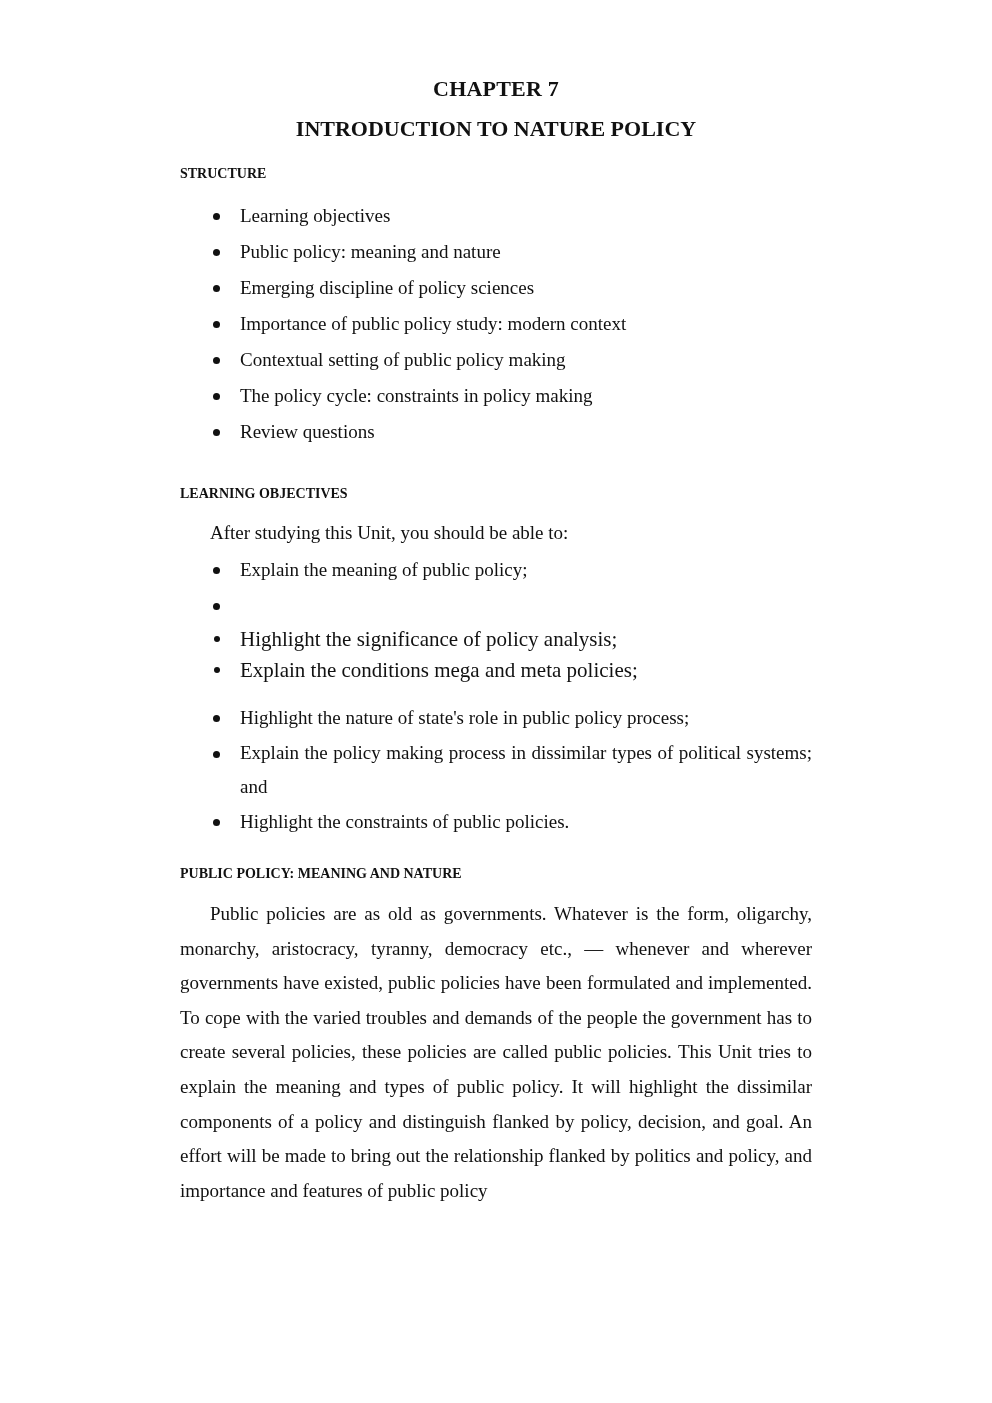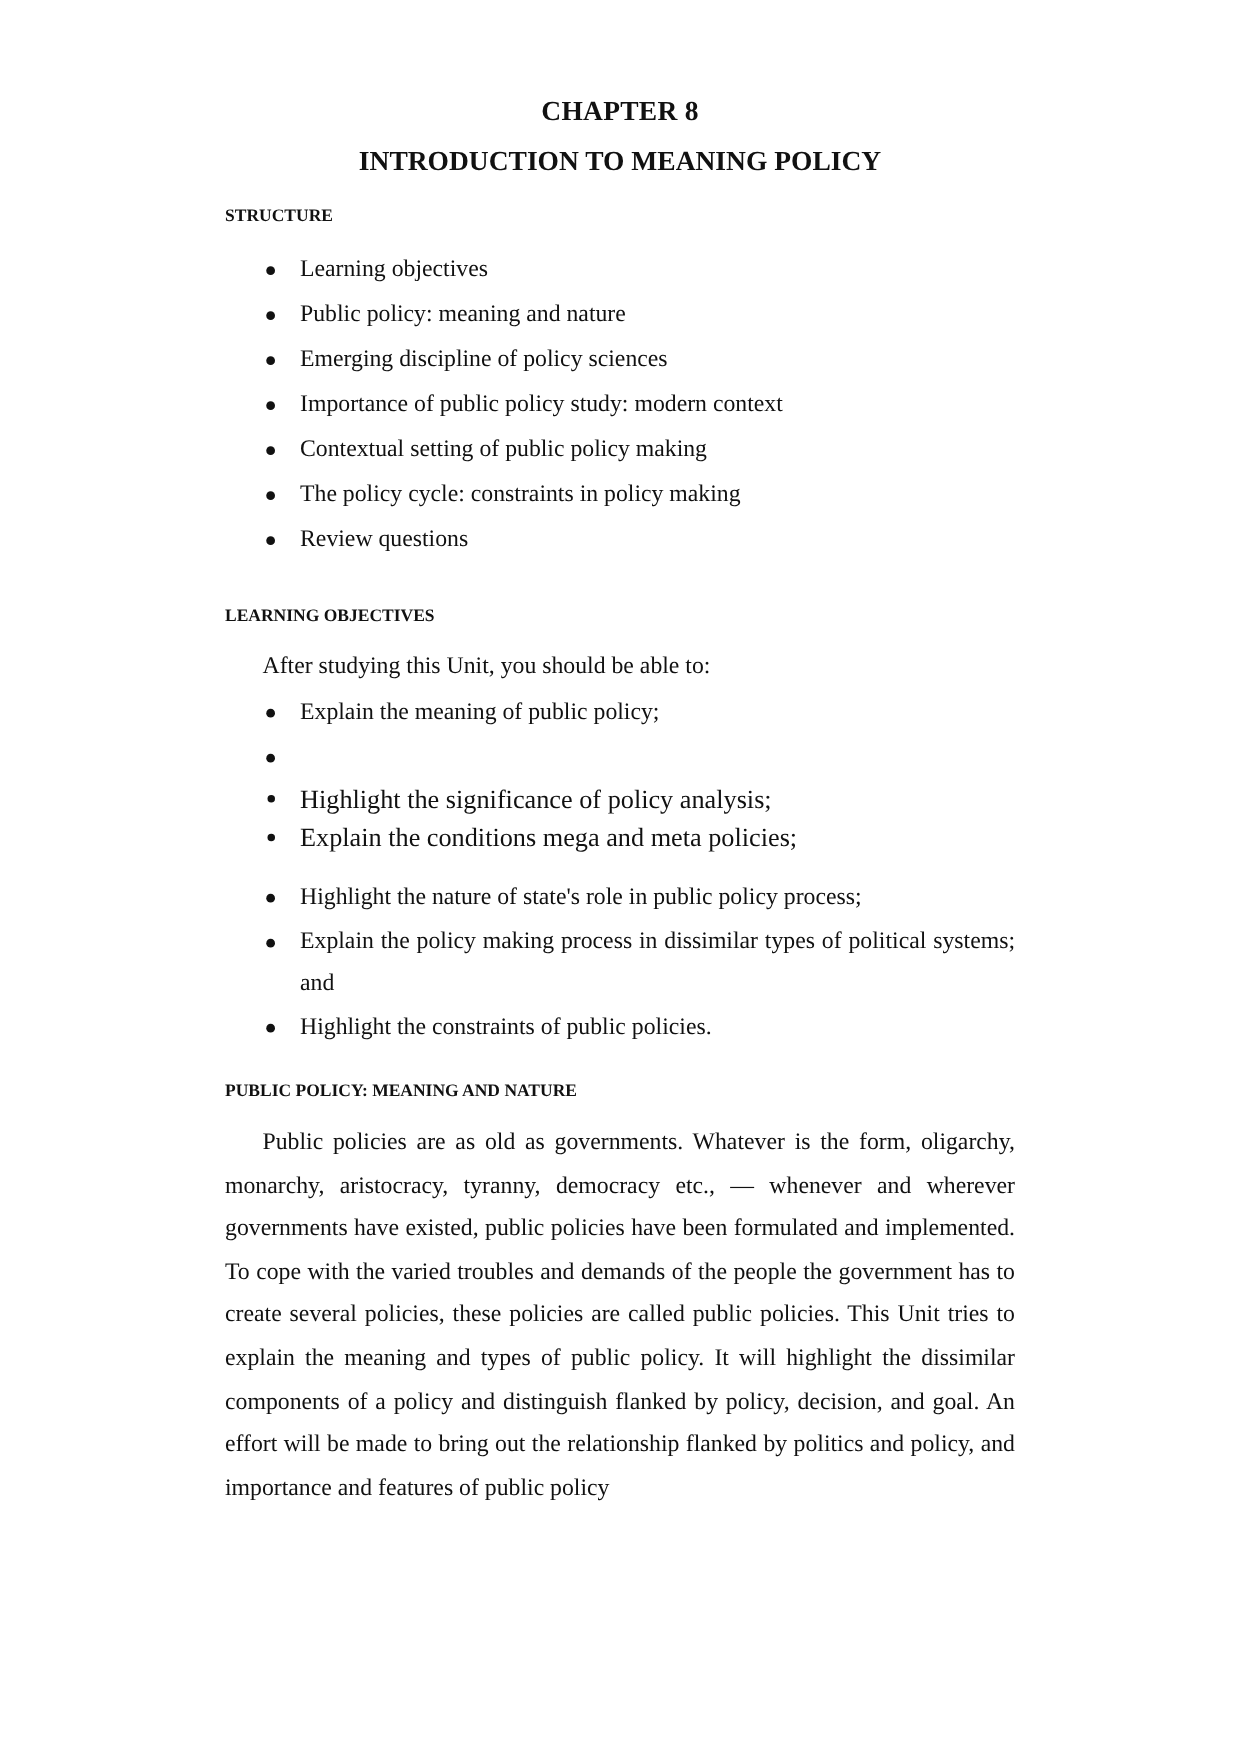--- a/index.html
+++ b/index.html
@@ -36,22 +36,22 @@
   .para {
     position: absolute; left: 0; width: 632px; font-size: 19px; line-height: 34.6px;
     text-align: justify; text-indent: 30px; margin: 0;
   }
 </style>
 </head>
 <body>
 
 <div class="page">
 
-  <div class="chapter">CHAPTER 8</div>
-  <div class="title">INTRODUCTION TO MEANING POLICY</div>
+  <div class="chapter">CHAPTER 7</div>
+  <div class="title">INTRODUCTION TO NATURE POLICY</div>
 
   <div class="heading" style="top:166px;">STRUCTURE</div>
 
   <ul class="bullet-list" style="top:198px;">
     <li class="bullet"><span class="dot"></span><span>Learning objectives</span></li>
     <li class="bullet"><span class="dot"></span><span>Public policy: meaning and nature</span></li>
     <li class="bullet"><span class="dot"></span><span>Emerging discipline of policy sciences</span></li>
     <li class="bullet"><span class="dot"></span><span>Importance of public policy study: modern context</span></li>
     <li class="bullet"><span class="dot"></span><span>Contextual setting of public policy making</span></li>
     <li class="bullet"><span class="dot"></span><span>The policy cycle: constraints in policy making</span></li>

